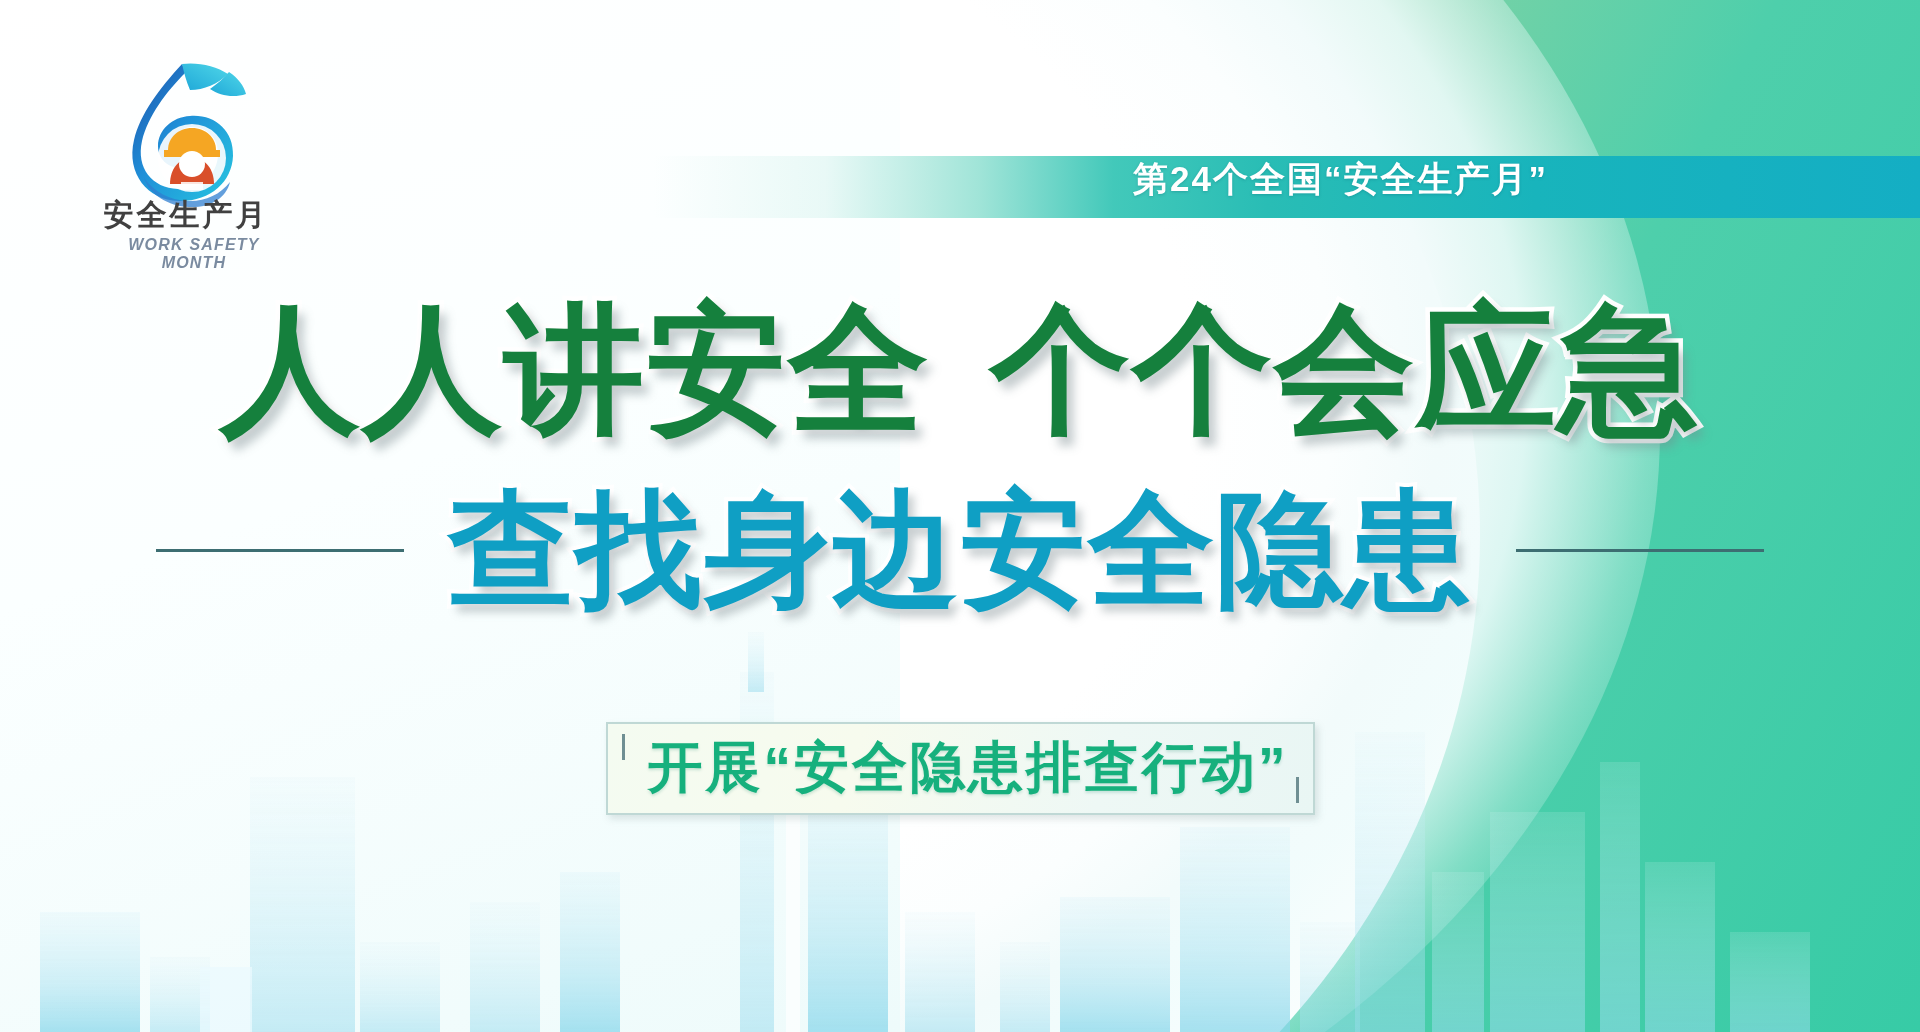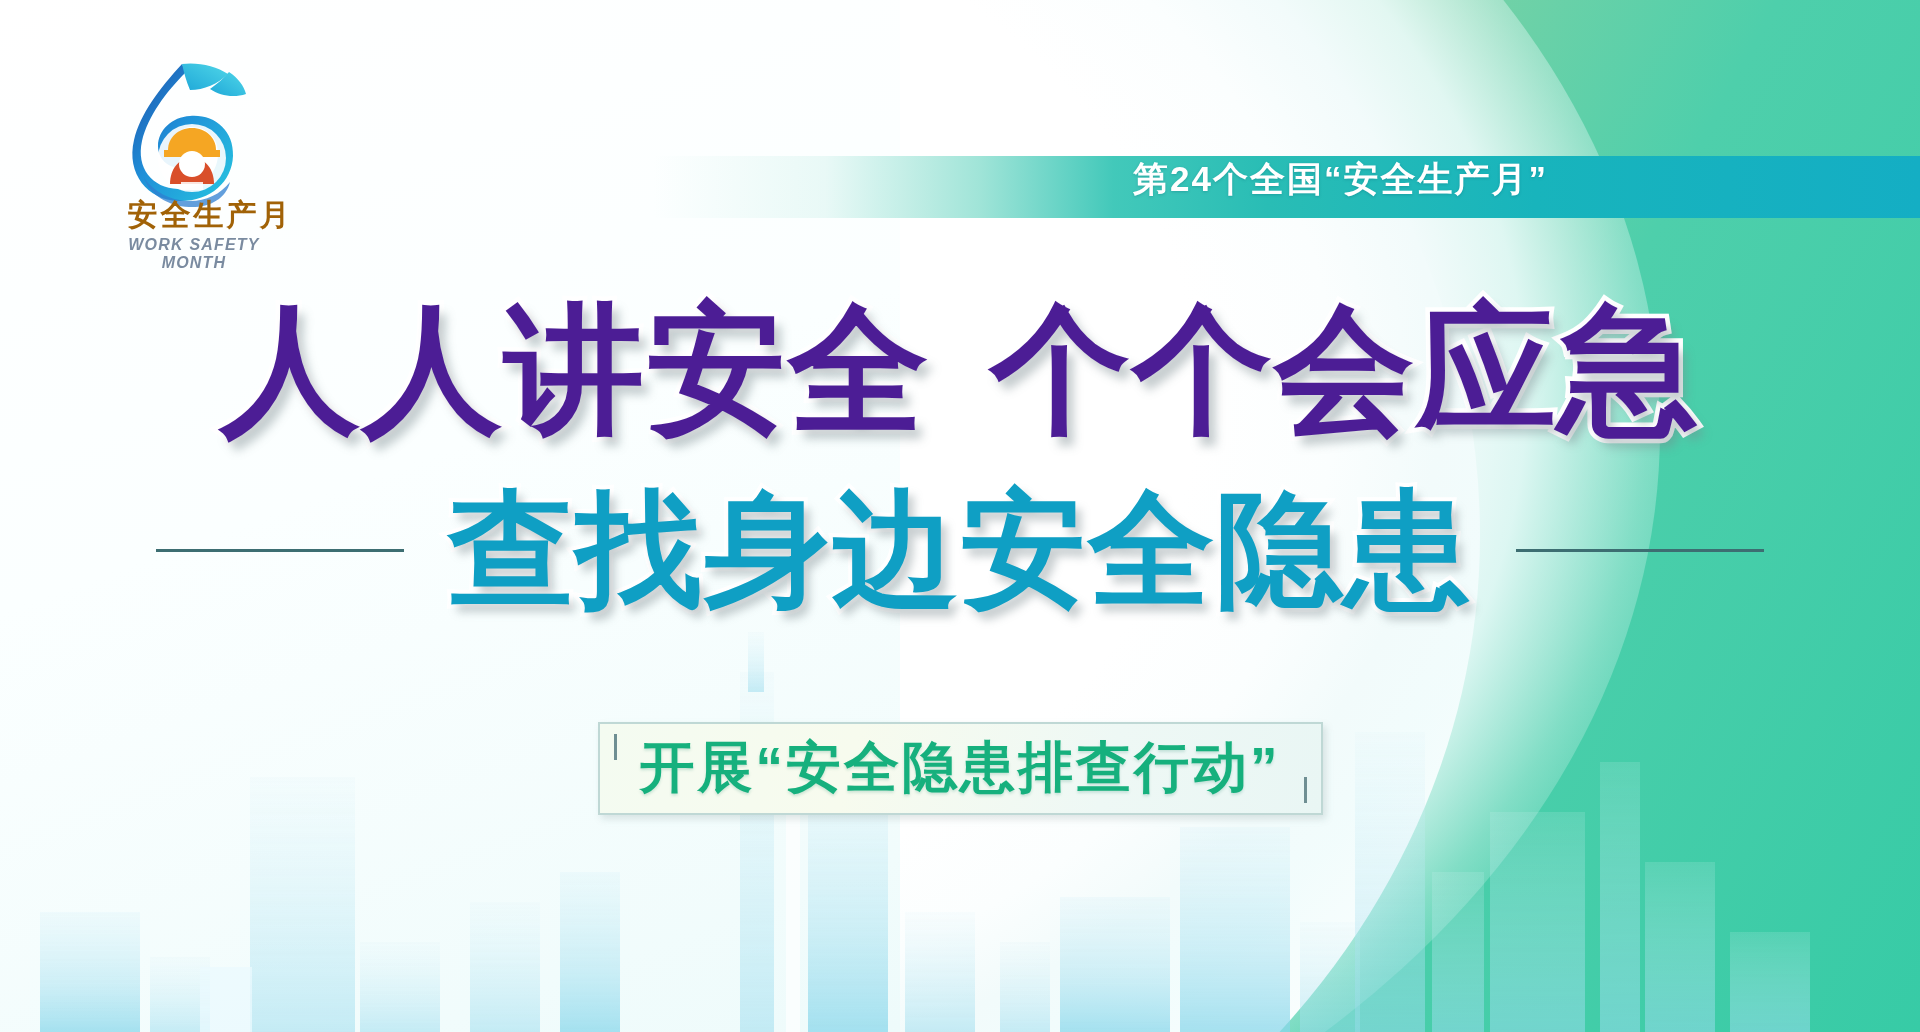--- a/index.html
+++ b/index.html
@@ -74,36 +74,36 @@
     white-space:nowrap;
     text-shadow:0 1px 3px rgba(0,90,105,.28);
   }
 
   
   .logo{
     position:absolute;left:86px;top:58px;width:215px;height:200px;z-index:8;
   }
   .logo-mark{display:block;}
   .logo-cn{
-    position:absolute;left:24px;top:142px;width:200px;text-align:center;
-    font-size:30px;font-weight:700;color:#a16207;letter-spacing:3px;
+    position:absolute;left:0;top:142px;width:200px;text-align:center;
+    font-size:30px;font-weight:700;color:#404040;letter-spacing:3px;
     line-height:1;
   }
   .logo-en{
     position:absolute;left:8px;top:178px;width:200px;text-align:center;
     font-size:16px;font-weight:600;color:#7a8ba0;letter-spacing:1.2px;
     font-style:italic;
   }
 
   
   .headline1{
     position:absolute;left:0;top:300px;width:1920px;
     text-align:center;z-index:9;
     font-size:140px;font-weight:700;line-height:1;
-    color:#4c1d95;
+    color:#15803d;
     letter-spacing:2px;
     white-space:nowrap;
     -webkit-text-stroke:9px #ffffff;
     paint-order:stroke fill;
     text-shadow:7px 9px 10px rgba(120,135,140,.42);
   }
   .headline1 .gap{display:inline-block;width:60px;}
 
   .row2{
     position:absolute;left:0;top:470px;width:1920px;height:160px;z-index:9;
@@ -123,21 +123,21 @@
     text-shadow:6px 8px 9px rgba(120,135,140,.40);
   }
 
   
   .subtitle-wrap{
     position:absolute;left:0;top:722px;width:1920px;z-index:10;
     display:flex;justify-content:center;
   }
   .subtitle-frame{
     position:relative;
-    padding:12px 40px 14px 40px;
+    padding:12px 24px 14px 40px;
     border:2px solid #bfd8d5;
     background:linear-gradient(105deg,#f4fbf1 0%,#f7fbee 35%,#eef8f5 70%,#e9f6f4 100%);
     box-shadow:3px 4px 7px rgba(120,140,140,.22);
   }
   .subtitle-frame:before,
   .subtitle-frame:after{
     content:"";position:absolute;width:3px;height:26px;background:#6f8f93;
   }
   .subtitle-frame:before{left:14px;top:10px;}
   .subtitle-frame:after{right:14px;bottom:10px;}

